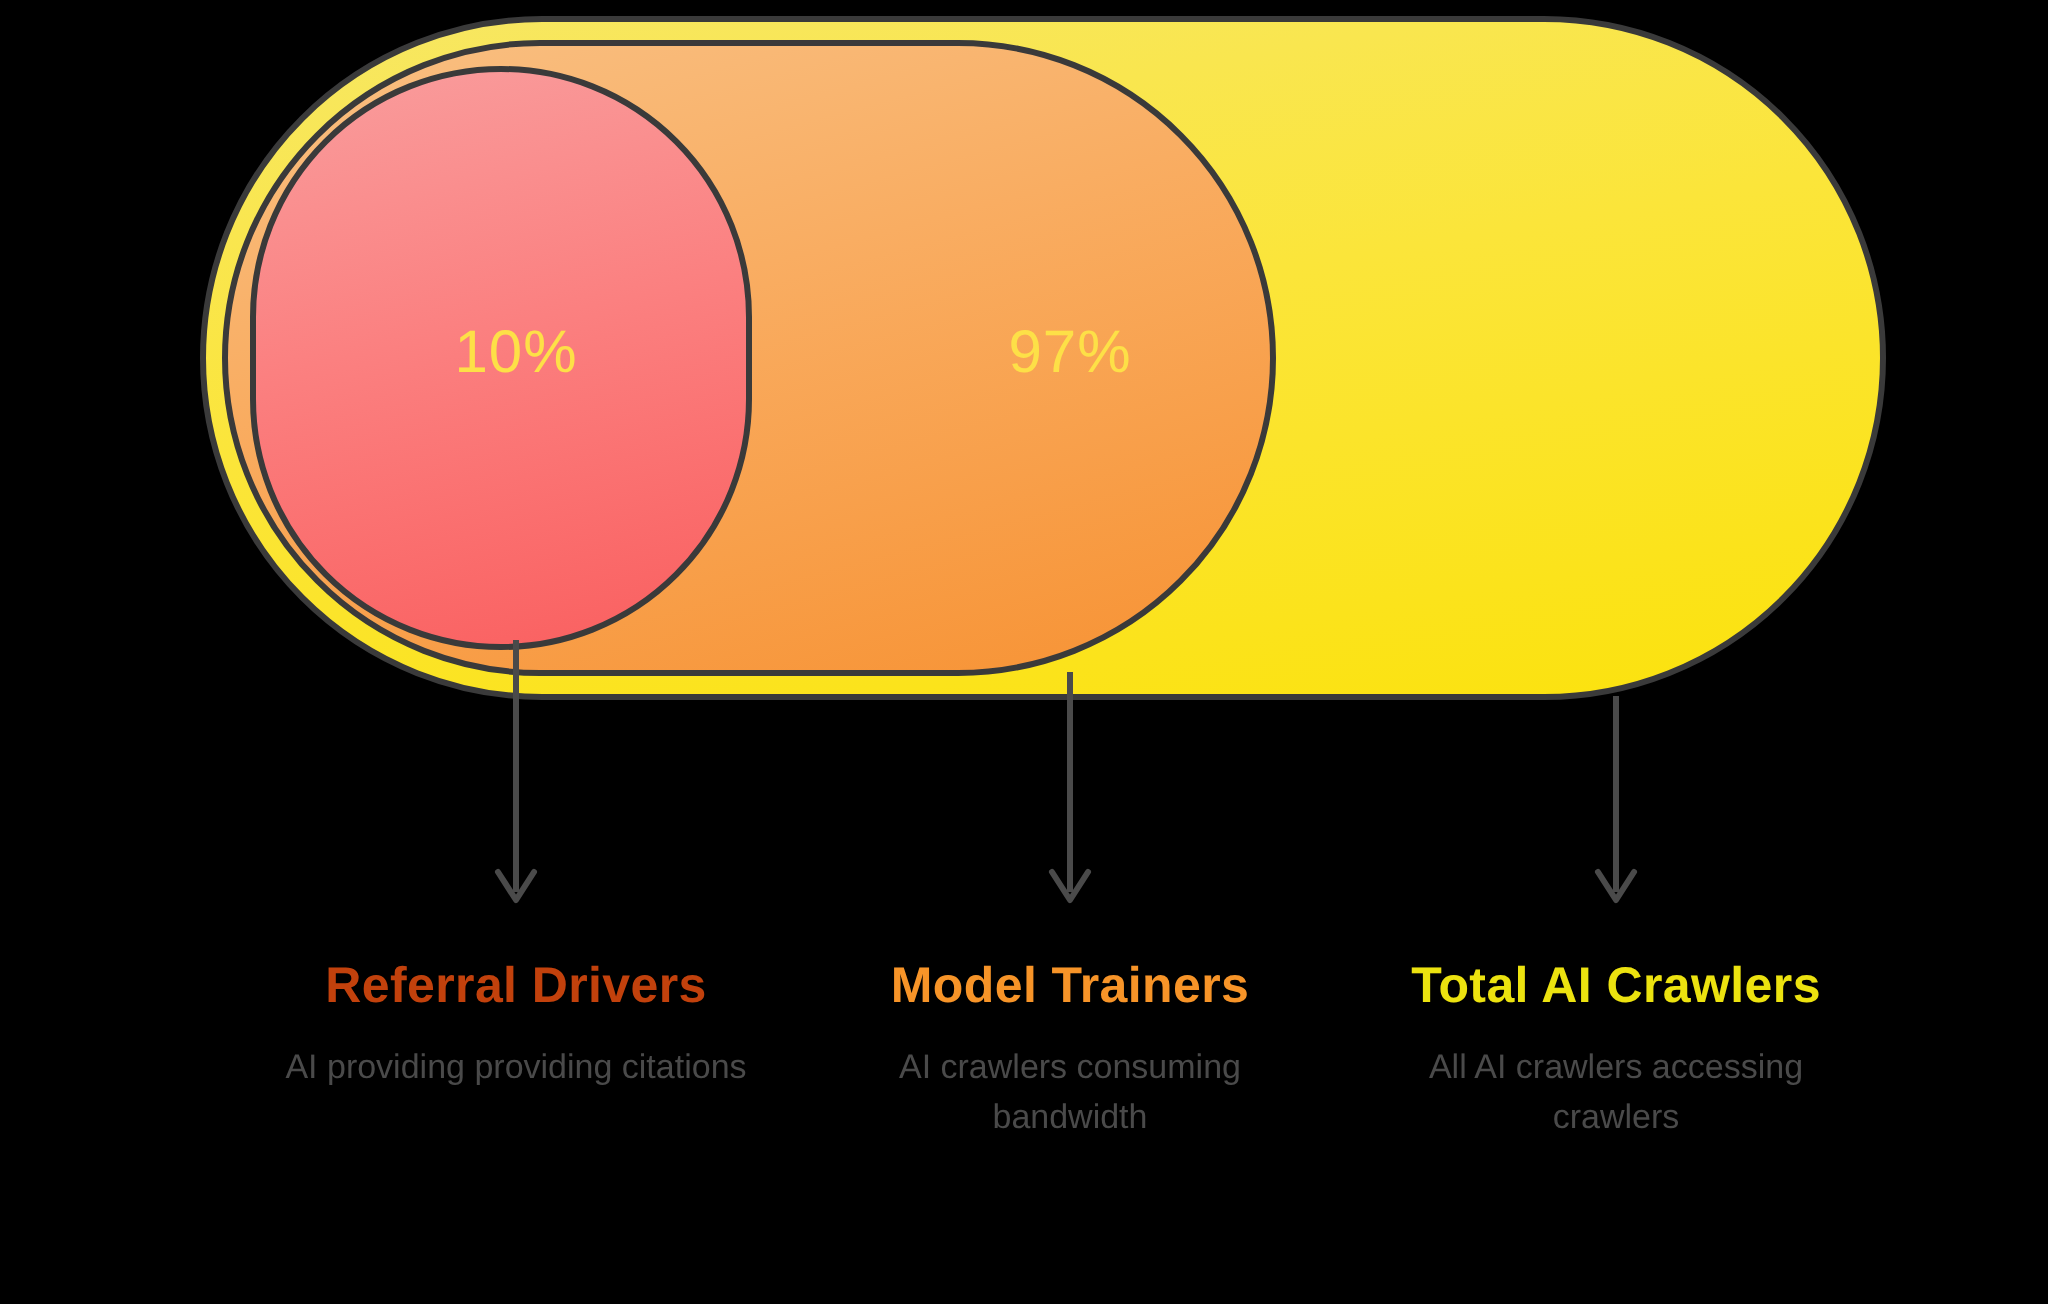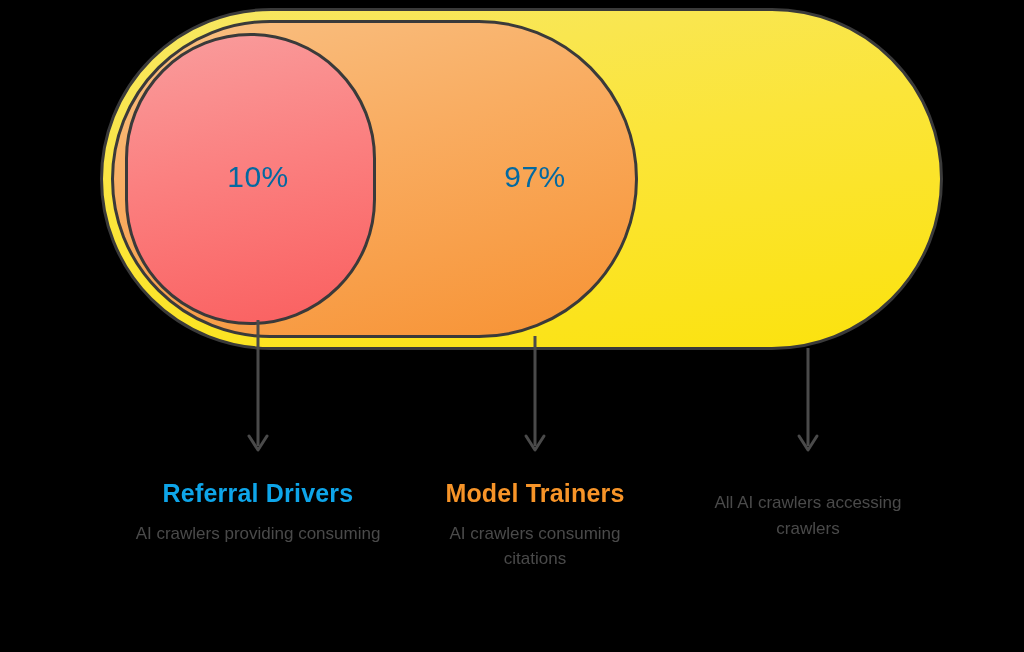--- a/index.html
+++ b/index.html
@@ -58,21 +58,21 @@
     height: 292px;
     border-radius: 146px;
     background: linear-gradient(168deg, #f99d9d 0%, #fb8080 45%, #fa5f5f 100%);
   }
 
   .pct-label {
     position: absolute;
     top: 160px;
     font-size: 30px;
     font-weight: 400;
-    color: #0369a1;
+    color: #fde047;
     letter-spacing: 0.5px;
     text-align: right;
     white-space: nowrap;
     transform: translateX(-50%);
   }
 
   #pct-inner  { left: 258px; }
   #pct-middle { left: 535px; }
   #pct-outer  { left: 808px; }
 
@@ -110,21 +110,21 @@
   }
 
   .legend-desc {
     margin-top: 12px;
     font-size: 17px;
     font-weight: 400;
     line-height: 1.5;
     color: #4a4a4a;
   }
 
-  #title-referral { color: #0ea5e9; }
+  #title-referral { color: #c2410c; }
   #title-model    { color: #f79428; text-align: center; }
   #title-total    { color: #ece20f; }
 </style>
 </head>
 <body>
 
 <div id="stage">
 
   <div class="capsule" id="capsule-outer"></div>
 
@@ -153,25 +153,26 @@
 
   <div class="arrow" id="arrow-total">
     <svg width="30" height="112" viewBox="0 0 30 112">
       <line x1="15" y1="0" x2="15" y2="98" stroke="#4a4a4a" stroke-width="3"></line>
       <polyline points="6,88 15,102 24,88" fill="none" stroke="#4a4a4a" stroke-width="3" stroke-linecap="round" stroke-linejoin="round"></polyline>
     </svg>
   </div>
 
   <div class="legend-item" id="legend-referral">
     <div class="legend-title" id="title-referral">Referral Drivers</div>
-    <div class="legend-desc">AI crawlers providing consuming</div>
+    <div class="legend-desc">AI providing providing citations</div>
   </div>
 
   <div class="legend-item" id="legend-model">
     <div class="legend-title" id="title-model">Model Trainers</div>
-    <div class="legend-desc">AI crawlers consuming citations</div>
+    <div class="legend-desc">AI crawlers consuming bandwidth</div>
   </div>
 
   <div class="legend-item" id="legend-total">
+    <div class="legend-title" id="title-total">Total AI Crawlers</div>
     <div class="legend-desc">All AI crawlers accessing crawlers</div>
   </div>
 
 </div>
 
 </body></html>

